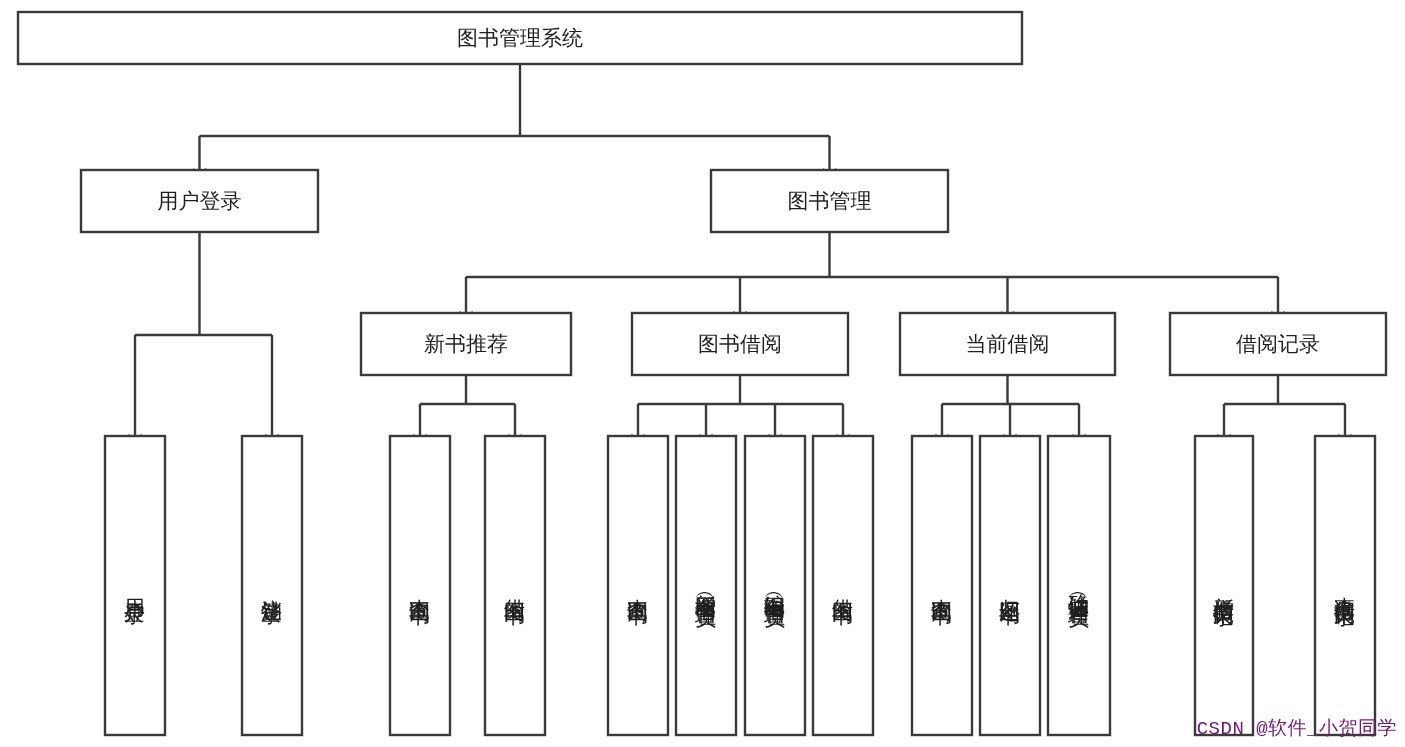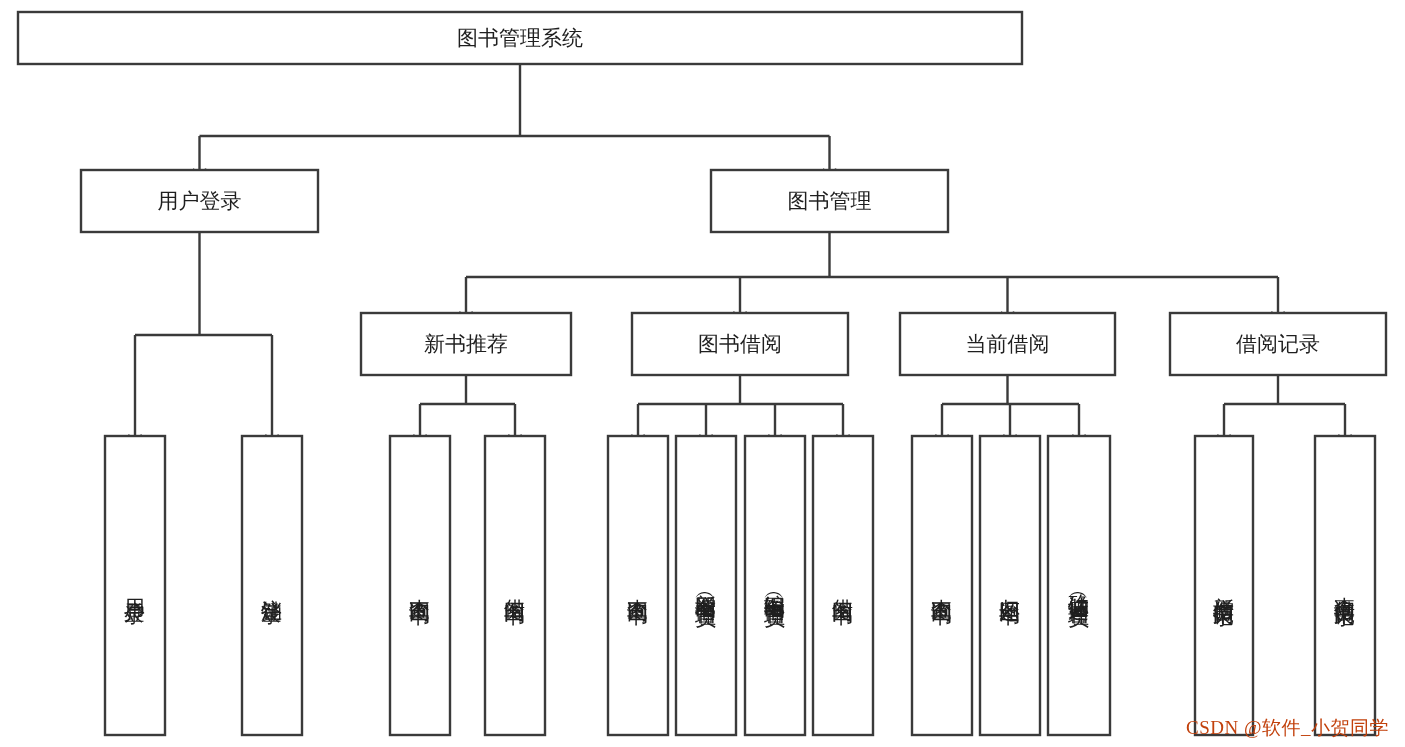--- a/index.html
+++ b/index.html
@@ -56,25 +56,25 @@
     letter-spacing: 2px;
     line-height: 1;
     display: flex;
     align-items: center;
     justify-content: center;
     white-space: nowrap;
     pointer-events: none;
   }
   .watermark {
     position: absolute;
-    right: 16px;
+    right: 8px;
     bottom: 6px;
-    font-family: Liberation Serif, serif;
+    font-family: Liberation Mono, monospace;
     font-size: 19px;
-    color: #c2410c;
+    color: #701a75;
     white-space: nowrap;
     letter-spacing: 0.5px;
   }
 </style>
 </head>
 <body>
 
 <div id="canvas">
 
   <svg id="diagram" viewBox="0 0 1405 747">

